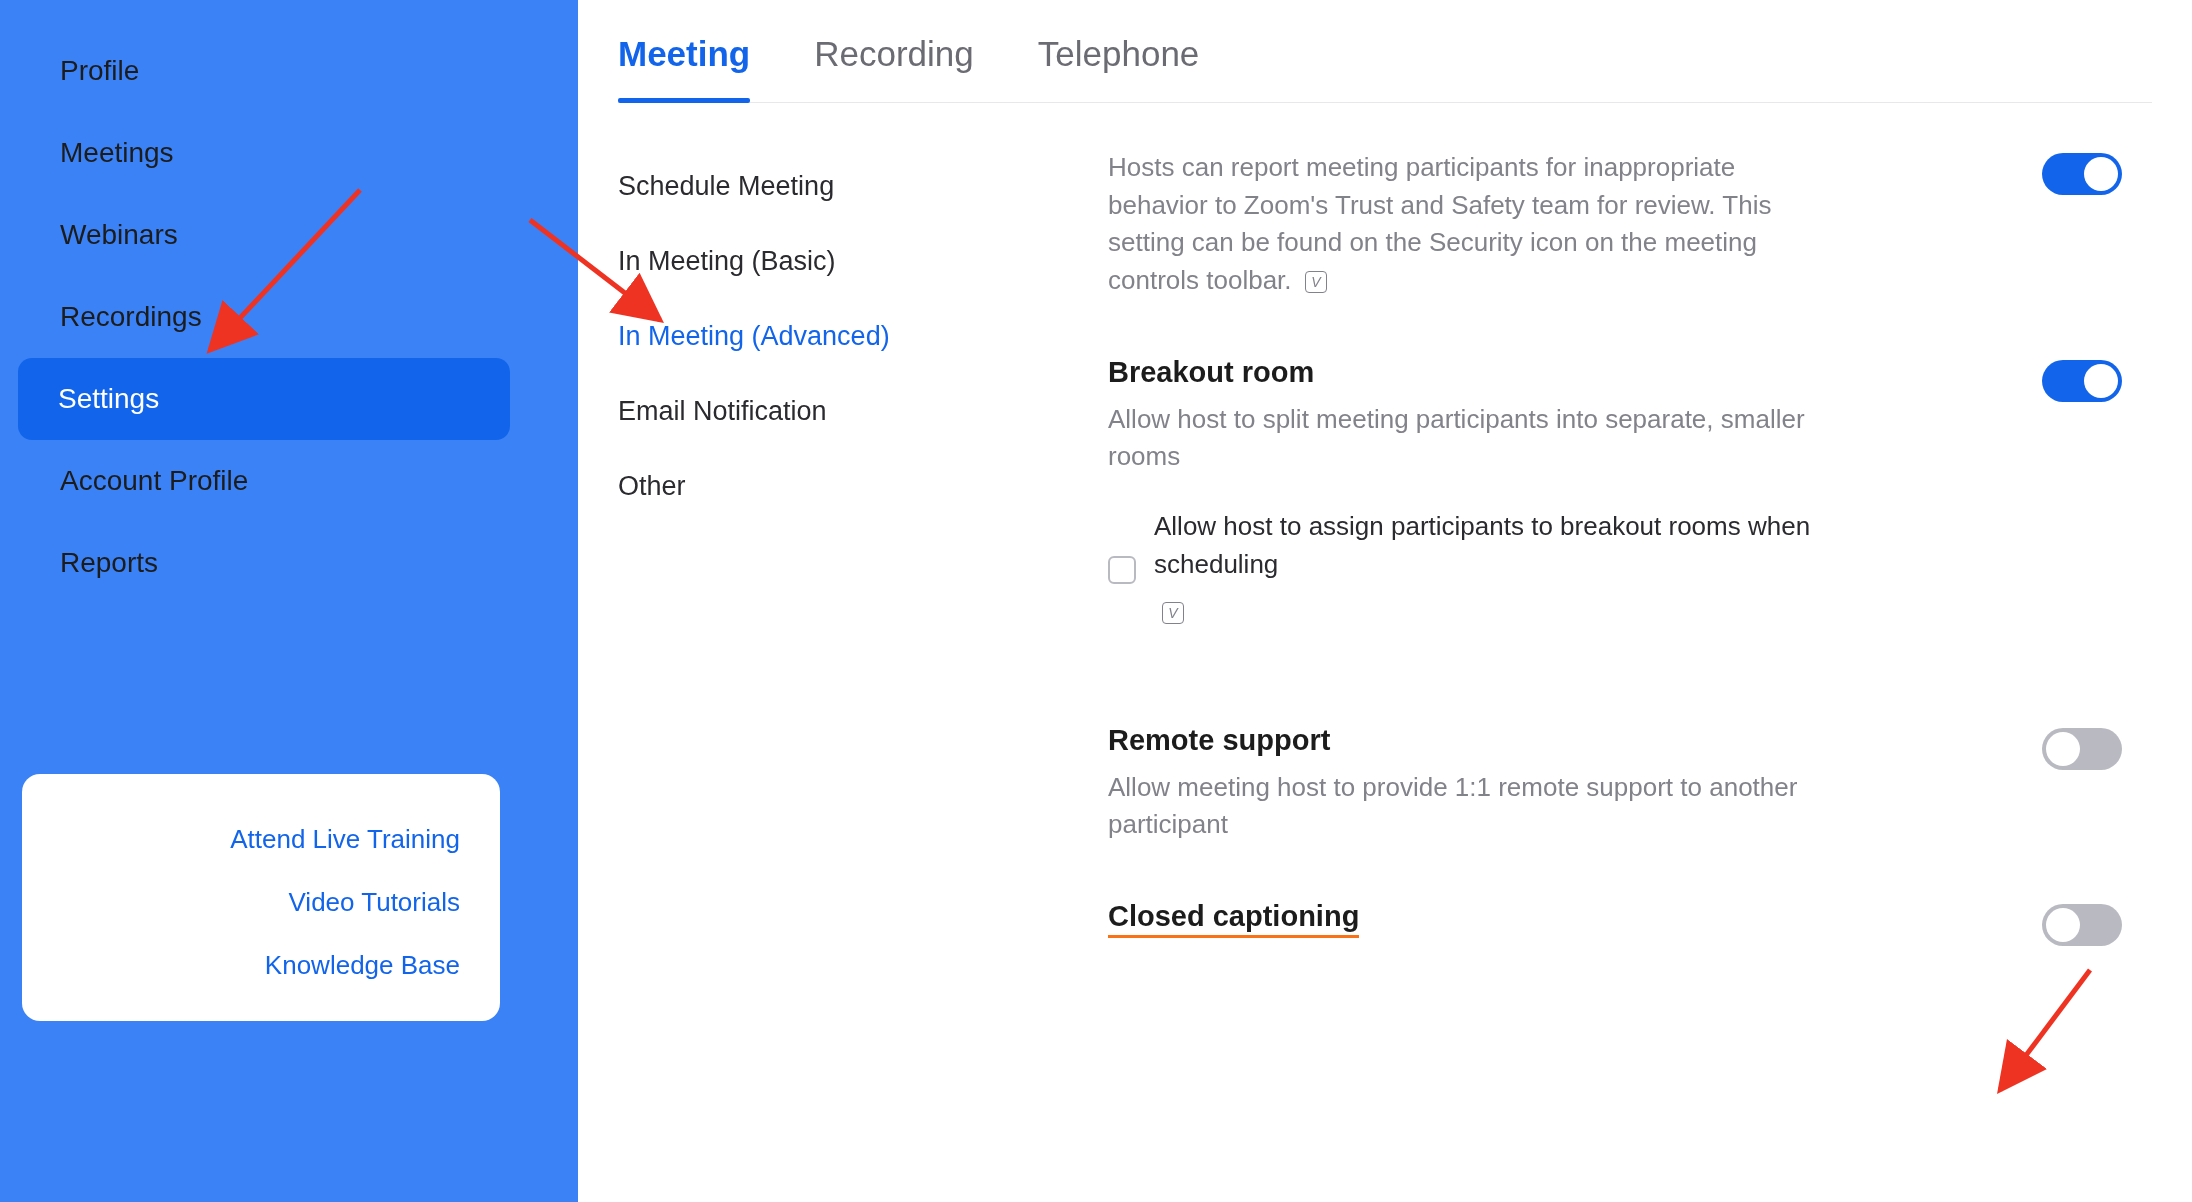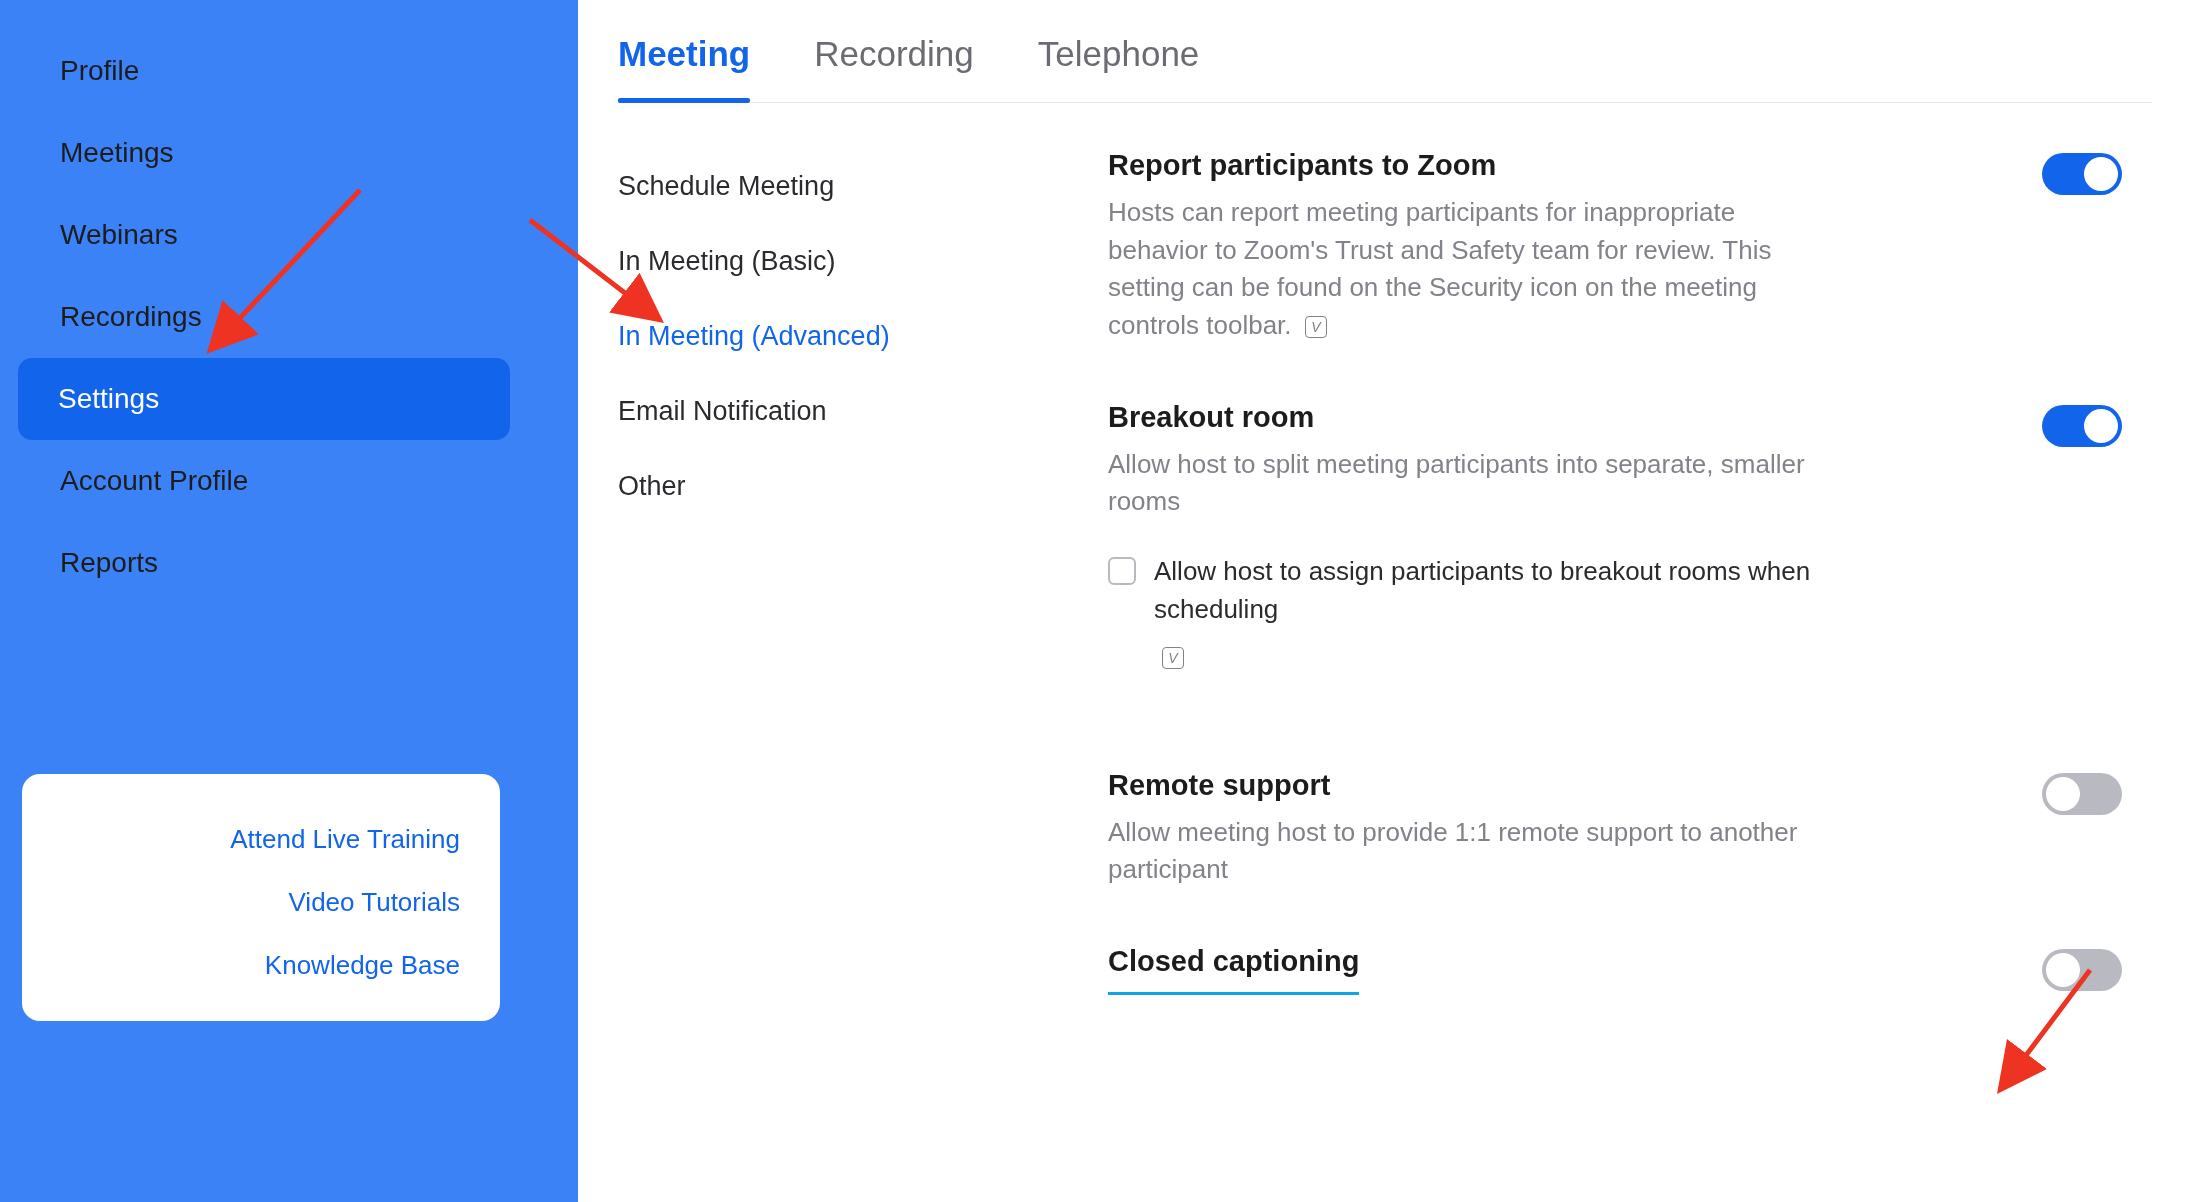--- a/index.html
+++ b/index.html
@@ -101,22 +101,22 @@
     color: #1c1c1c;
     margin-bottom: 12px;
   }
   .setting-desc {
     font-size: 26px;
     line-height: 1.45;
     color: #82828a;
     max-width: 720px;
   }
   .underline {
-    border-bottom: 3px solid #0ea5e9;
-    padding-bottom: 14px;
+    border-bottom: 3px solid #f97316;
+    padding-bottom: 2px;
     display: inline-block;
   }
   .toggle {
     width: 80px;
     height: 42px;
     border-radius: 21px;
     position: relative;
     margin-left: 40px;
     margin-top: 4px;
     flex-shrink: 0;
@@ -128,21 +128,21 @@
     position: absolute;
     top: 4px;
     width: 34px; height: 34px;
     border-radius: 50%;
     background: #fff;
   }
   .toggle.on .knob { right: 4px; }
   .toggle.off .knob { left: 4px; }
   .checkbox-row {
     display: flex;
-    align-items: flex-start;
+    align-items: flex-end;
     margin-top: 32px;
     gap: 18px;
     max-width: 760px;
   }
   .checkbox {
     width: 28px; height: 28px;
     border: 2px solid #b9b9c1;
     border-radius: 6px;
     flex-shrink: 0;
     margin-top: 4px;
@@ -206,21 +206,20 @@
       <div class="sub-item">In Meeting (Basic)</div>
       <div class="sub-item active">In Meeting (Advanced)</div>
       <div class="sub-item">Email Notification</div>
       <div class="sub-item">Other</div>
     </div>
 
     <div class="settings-col">
 
       <div class="setting">
         <div class="setting-body">
-          <div class="setting-title">Report participants to Zoom</div>
           <div class="setting-desc">
             <span>Hosts can report meeting participants for inappropriate behavior to Zoom's Trust and Safety team for review. This setting can be found on the Security icon on the meeting controls toolbar.</span>
             <span class="v-badge">V</span>
           </div>
         </div>
         <div class="toggle on">
             <div class="knob"></div>
           </div>
       </div>
 

